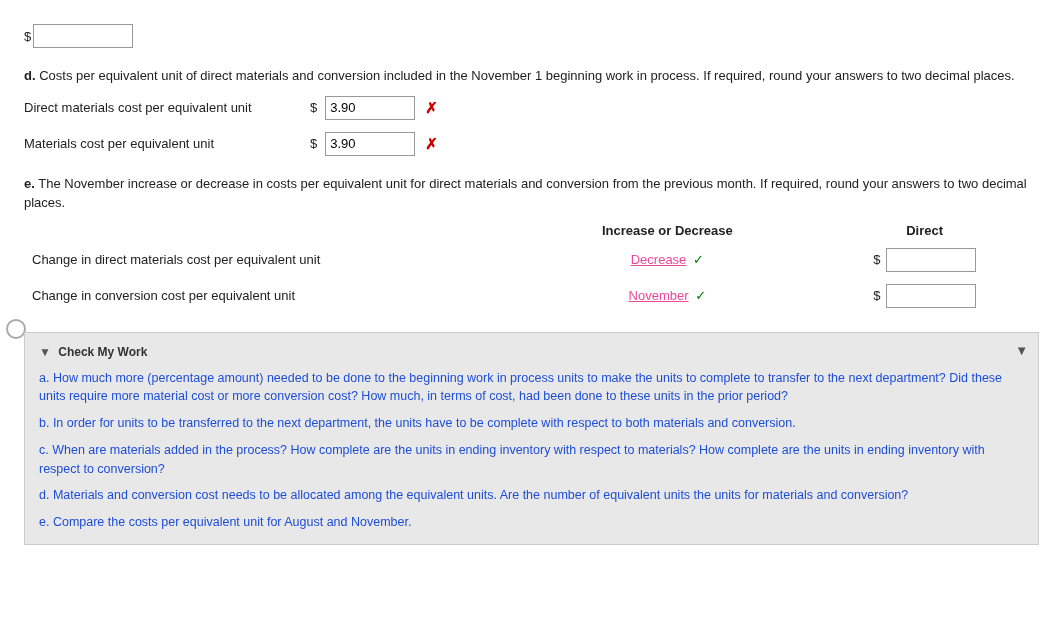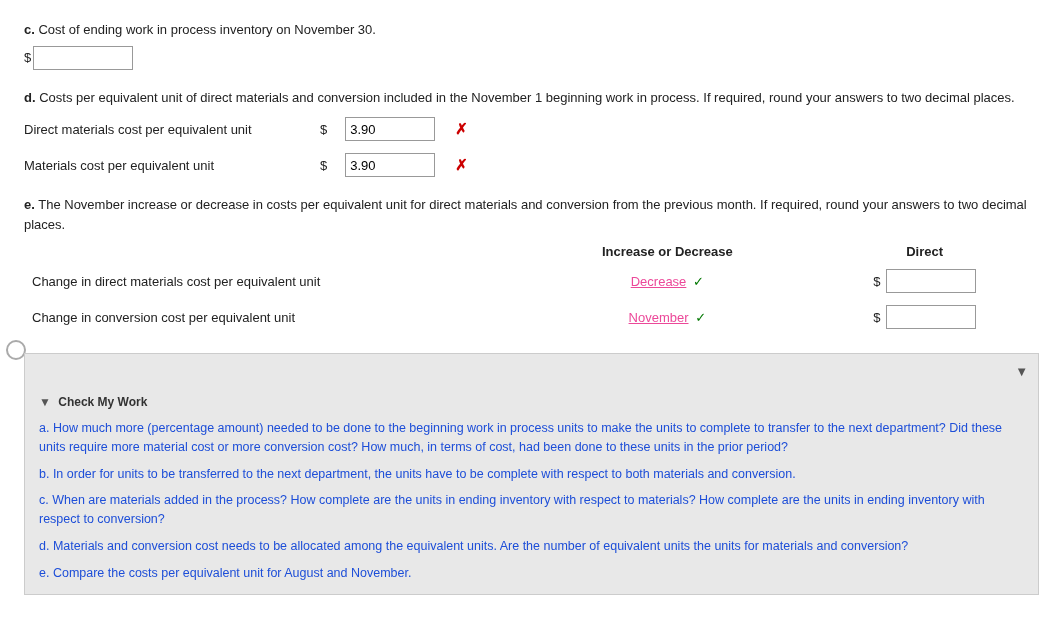--- a/index.html
+++ b/index.html
@@ -40,21 +40,21 @@
     }
     .dollar-sign {
       font-size: 13px;
       margin-right: 2px;
       vertical-align: middle;
     }
     .row-item {
       display: flex;
       align-items: center;
       margin-bottom: 12px;
-      gap: 16px;
+      gap: 6px;
     }
     .row-label {
       width: 280px;
       font-size: 13px;
     }
     .icon-x {
       color: #cc0000;
       font-size: 15px;
       font-weight: bold;
       margin-left: 4px;
@@ -104,21 +104,20 @@
       border: 1px solid #ccc;
       padding: 12px 14px;
       margin-top: 16px;
       position: relative;
     }
     .feedback-title {
       font-size: 12px;
       font-weight: bold;
       color: #333;
       margin-bottom: 10px;
-      margin-top: 29px;
     }
     .feedback-title-triangle {
       color: #555;
       margin-right: 4px;
     }
     .feedback-collapse-icon {
       position: absolute;
       top: 10px;
       right: 10px;
       color: #555;
@@ -132,24 +131,20 @@
       margin-bottom: 8px;
     }
     .feedback-text:last-child {
       margin-bottom: 0;
     }
   </style>
 </head>
 <body>
 
 <div class="section">
-  <div class="section-label">
-    <strong>c.</strong>
-    <span>Cost of ending work in process inventory on November 30.</span>
-  </div>
   <div style="display:flex; align-items:center; margin-top:4px;">
     <span class="dollar-sign">$</span>
     <input class="input-box" type="text" value="" style="">
   </div>
 </div>
 
 <div class="section" style="margin-top:10px;">
   <div class="section-label">
     <strong>d.</strong>
     <span>Costs per equivalent unit of direct materials and conversion included in the November 1 beginning work in process. If required, round your answers to two decimal places.</span>

